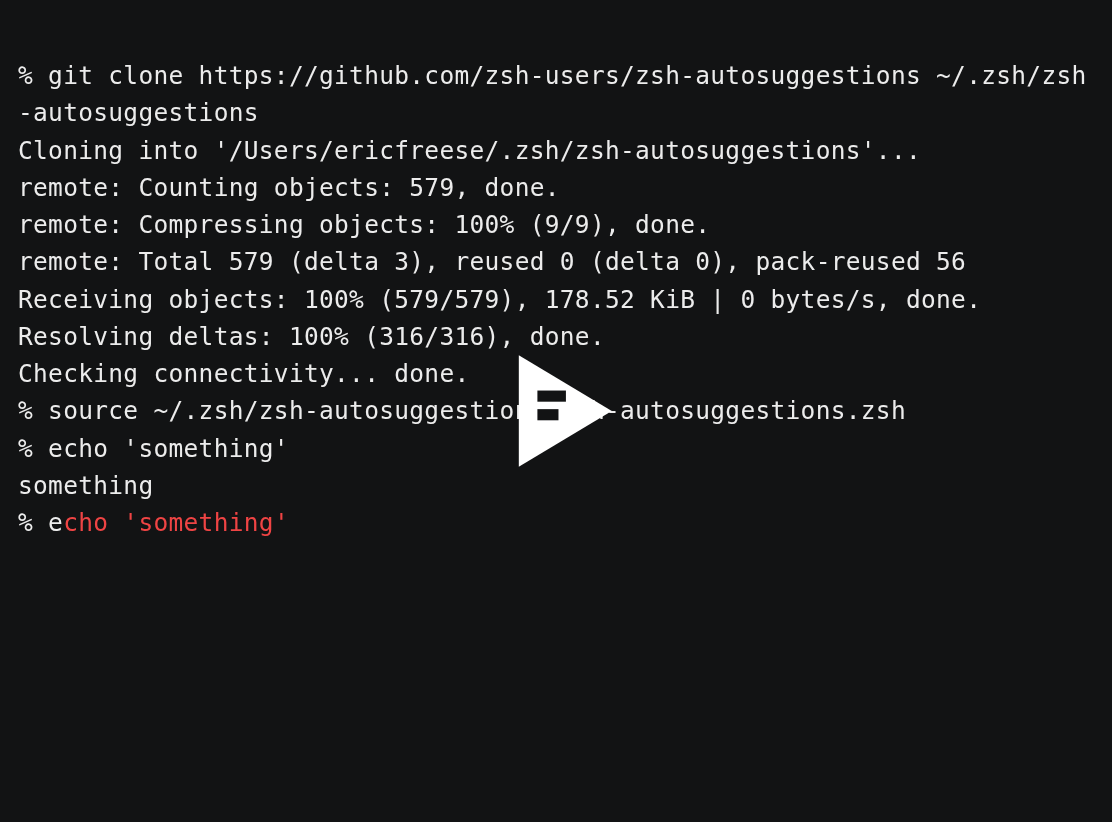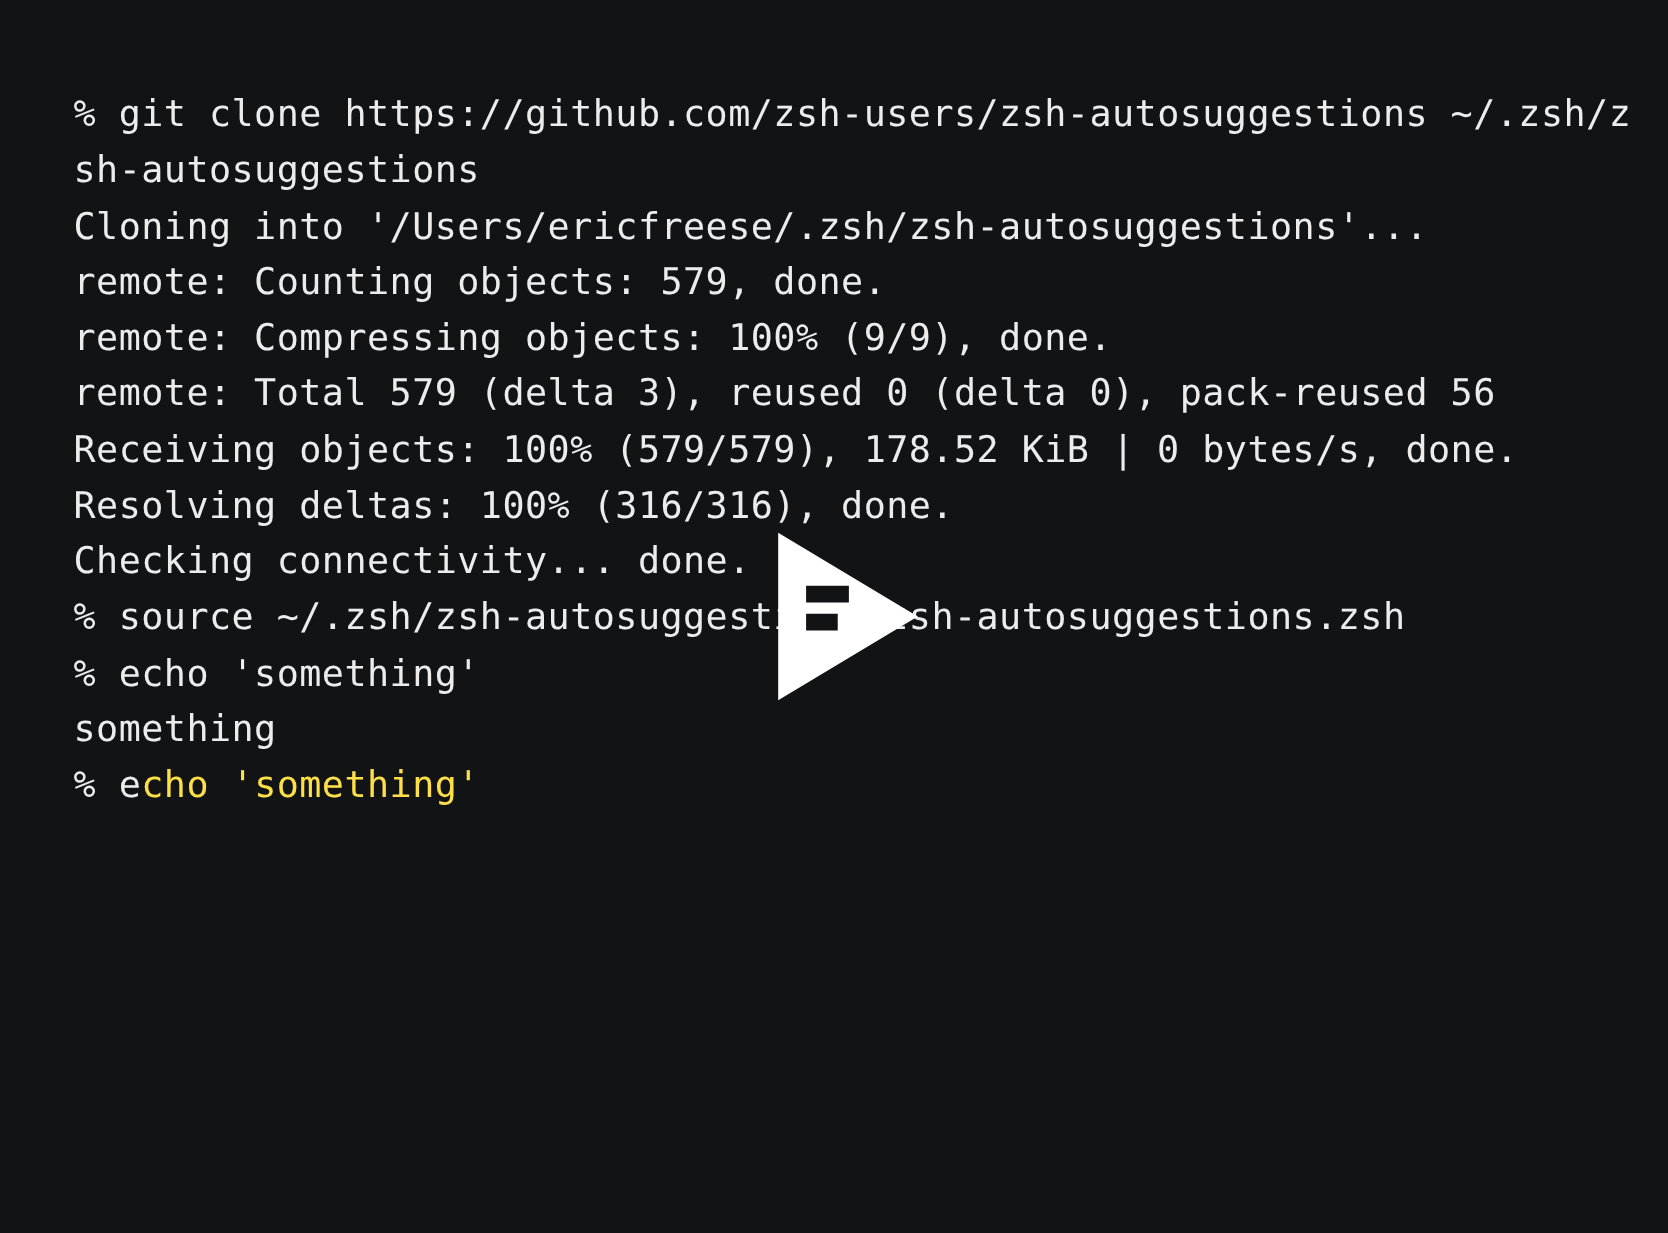--- a/index.html
+++ b/index.html
@@ -19,24 +19,23 @@
       position: relative;
       letter-spacing: 0.3px;
     }
     .terminal {
       padding: 20px 18px;
       white-space: pre-wrap;
       word-break: break-all;
     }
     .line {
       display: block;
-      margin-left: 31px;
     }
     .dim {
-      color: #fde047;
+      color: #ef4444;
     }
     .play-overlay {
       position: absolute;
       top: 50%;
       left: 50%;
       transform: translate(-50%, -50%);
       width: 124px;
       height: 124px;
       display: flex;
       align-items: center;

